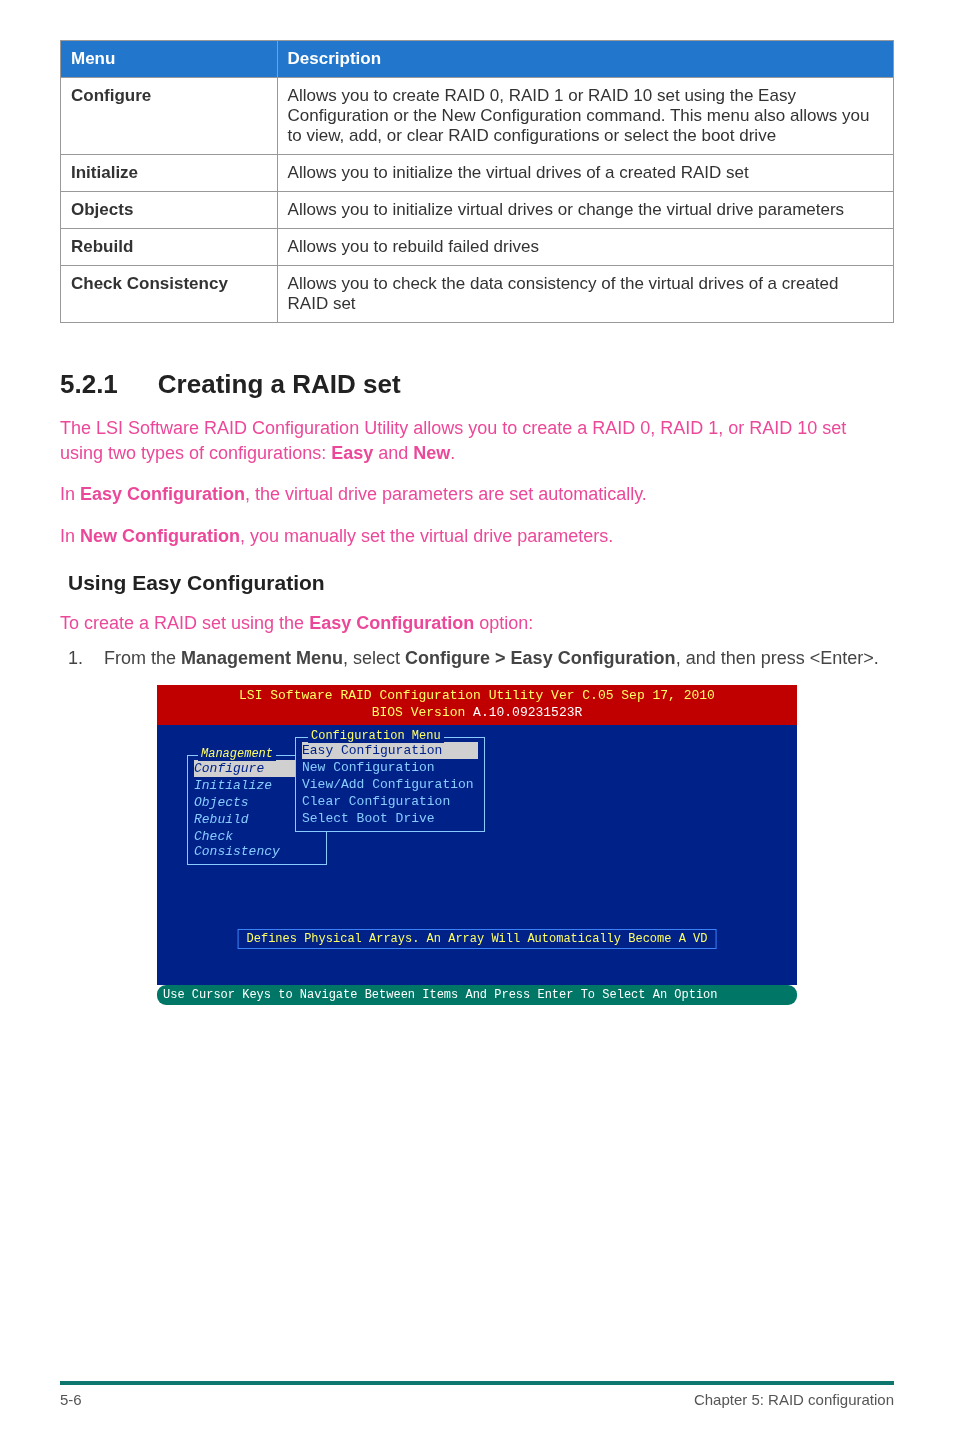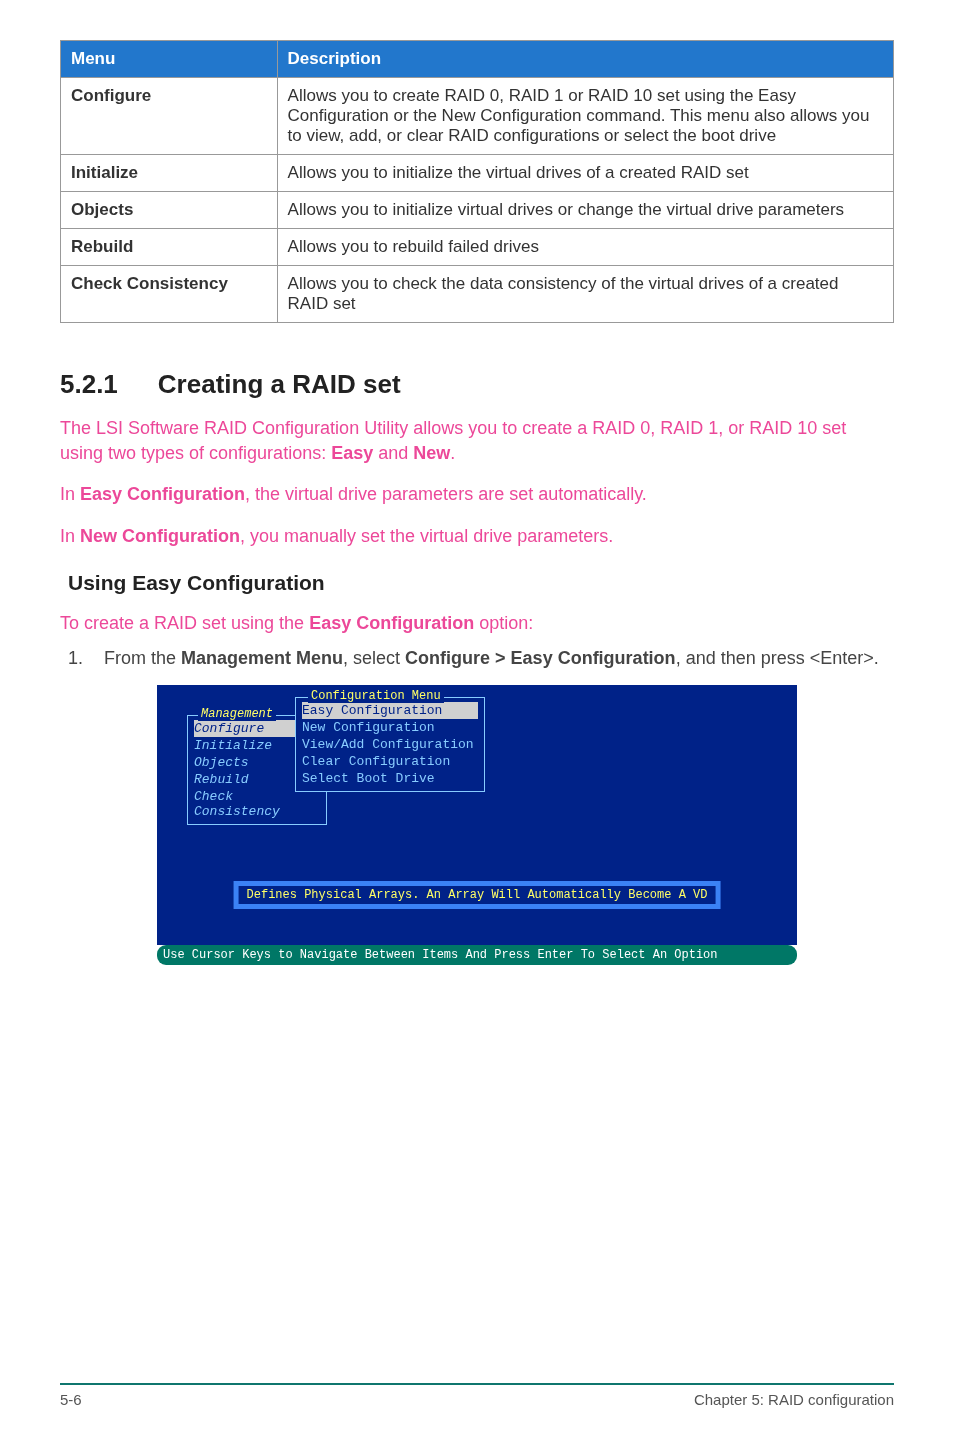--- a/index.html
+++ b/index.html
@@ -129,40 +129,40 @@
     padding: 0 3px;
     font-size: 12px;
   }
   .cfg-box .item { color: #88ccff; padding: 1px 0; }
   .cfg-box .item.sel { background: #d0d0d0; color: #002288; }
   .bios-status {
     position: absolute;
     bottom: 36px;
     left: 50%;
     transform: translateX(-50%);
-    border: 5px solid #3b82f6;
+    border: 1px solid #3b82f6;
     color: #ffff66;
     padding: 2px 8px;
     white-space: nowrap;
     font-size: 12px;
   }
   .bios-footer {
     background: #007766;
     color: #fff;
     font-family: "Courier New", monospace;
     font-size: 12px;
     padding: 3px 6px;
     border-radius: 9px;
   }
   .page-footer {
     position: absolute;
     bottom: 30px;
     left: 60px;
     right: 60px;
-    border-top: 2px solid #0f766e;
+    border-top: 4px solid #0f766e;
     padding-top: 6px;
     font-size: 15px;
     color: #555;
     display: flex;
     justify-content: space-between;
   }
 </style>
 </head>
 <body>
 
@@ -219,20 +219,24 @@
   <span>To create a RAID set using the </span><b>Easy Configuration</b><span> option:</span>
 </p>
 
 <ol class="steps">
   <li>
     <span>From the </span><b>Management Menu</b><span>, select </span><b>Configure &gt; Easy Configuration</b><span>, and then press &lt;Enter&gt;.</span>
   </li>
 </ol>
 
 <div class="bios-wrap">
+  <div class="bios-header">
+    <span class="yellow">LSI Software RAID Configuration Utility Ver C.05 Sep 17, 2010</span><br>
+    <span class="yellow">BIOS Version  </span><span>A.10.09231523R</span>
+  </div>
   <div class="bios-body">
     <div class="mgmt-box">
       <div class="legend">Management</div>
       <div class="item sel">Configure</div>
       <div class="item">Initialize</div>
       <div class="item">Objects</div>
       <div class="item">Rebuild</div>
       <div class="item">Check Consistency</div>
     </div>
     <div class="cfg-box">

